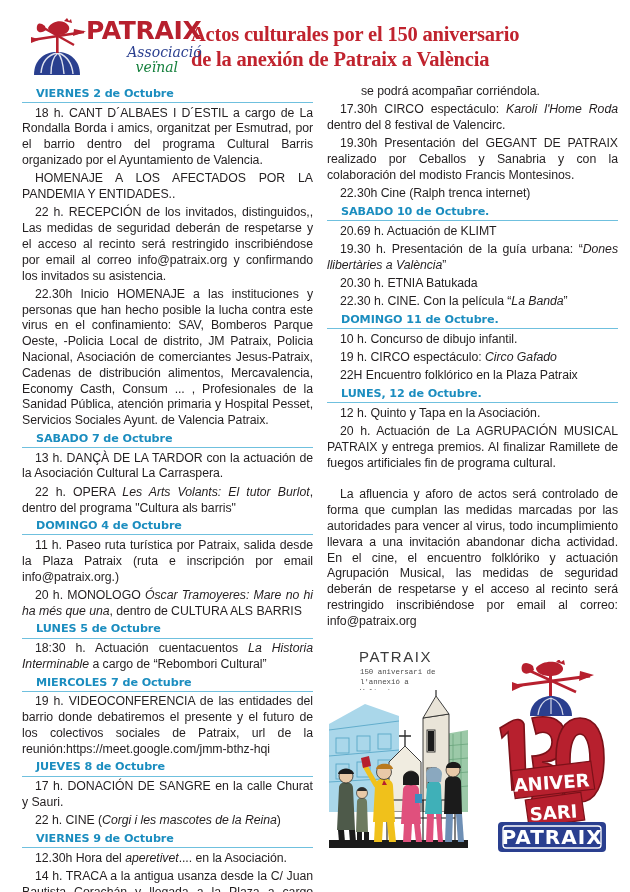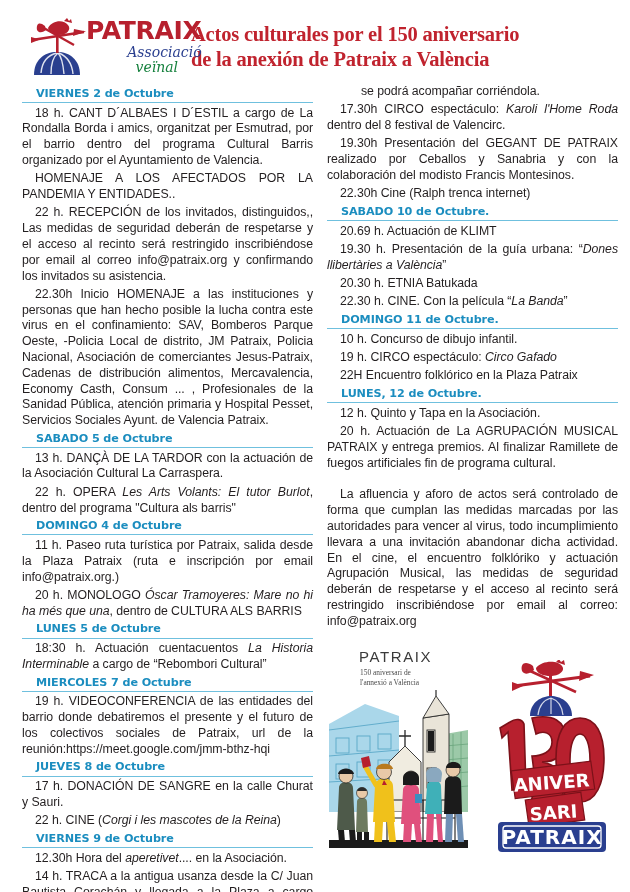--- a/index.html
+++ b/index.html
@@ -134,21 +134,21 @@
   }
   .poster-title{
     position:absolute;top:6px;left:32px;
     font-family:"Liberation Sans", sans-serif;
     font-size:15px;
     letter-spacing:1.6px;
     color:#3b3b3b;
   }
   .poster-sub{
     position:absolute;top:26px;left:33px;
-    font-family:Liberation Serif, serif;
+    font-family:Liberation Mono, monospace;
     font-size:7.4px;
     line-height:1.35;
     color:#4a4a4a;
     width:80px;
   }
   .poster-img{position:absolute;left:0;top:48px;width:143px;height:170px;}
 
   .logo150{
     position:relative;
     width:120px;height:200px;
@@ -202,21 +202,21 @@
   </div>
 
   <div class="columns">
 
     <div class="col left" id="col-left">
         <div class="date-head">VIERNES 2 de Octubre</div>
         <div class="ev">18 h. CANT D´ALBAES I D´ESTIL a cargo de La Rondalla Borda i amics, organitzat per Esmutrad, por el barrio dentro del programa Cultural Barris organizado por el Ayuntamiento de Valencia.</div>
         <div class="ev">HOMENAJE A LOS AFECTADOS POR LA PANDEMIA Y ENTIDADES..</div>
         <div class="ev">22 h. RECEPCIÓN de los invitados, distinguidos,, Las medidas de seguridad deberán de respetarse y el acceso al recinto será restringido inscribiéndose por email al correo info@patraix.org y confirmando los invitados su asistencia.</div>
         <div class="ev">22.30h Inicio HOMENAJE a las instituciones y personas que han hecho posible la lucha contra este virus en el confinamiento: SAV, Bomberos Parque Oeste, -Policia Local de distrito, JM Patraix, Policia Nacional, Asociación de comerciantes Jesus-Patraix, Cadenas de distribución alimentos, Mercavalencia, Economy Casth, Consum ... , Profesionales de la Sanidad Pública, atención primaria y Hospital Pesset, Servicios Sociales Ayunt. de Valencia Patraix.</div>
-        <div class="date-head">SABADO  5 de Octubre</div>
+        <div class="date-head">SABADO  7 de Octubre</div>
         <div class="ev">13 h. DANÇÀ DE LA TARDOR con la actuación de la Asociación Cultural La Carraspera.</div>
         <div class="ev">22 h. OPERA <i>Les Arts Volants: El tutor Burlot</i>, dentro del programa "Cultura als barris"</div>
         <div class="date-head">DOMINGO 4 de Octubre</div>
         <div class="ev">11 h.  Paseo ruta turística por Patraix, salida desde la Plaza Patraix (ruta e inscripción por email info@patraix.org.)</div>
         <div class="ev">20 h. MONOLOGO <i>Óscar Tramoyeres: Mare no hi ha més que una</i>, dentro de CULTURA ALS BARRIS</div>
         <div class="date-head">LUNES  5 de Octubre</div>
         <div class="ev">18:30 h. Actuación cuentacuentos <i>La Historia Interminable</i> a cargo de “Rebombori Cultural”</div>
         <div class="date-head">MIERCOLES 7 de Octubre</div>
         <div class="ev">19 h. VIDEOCONFERENCIA de las entidades del barrio donde debatiremos el presente y el futuro de los colectivos sociales de Patraix, url de la reunión:https://meet.google.com/jmm-bthz-hqi</div>
         <div class="date-head">JUEVES  8 de Octubre</div>

